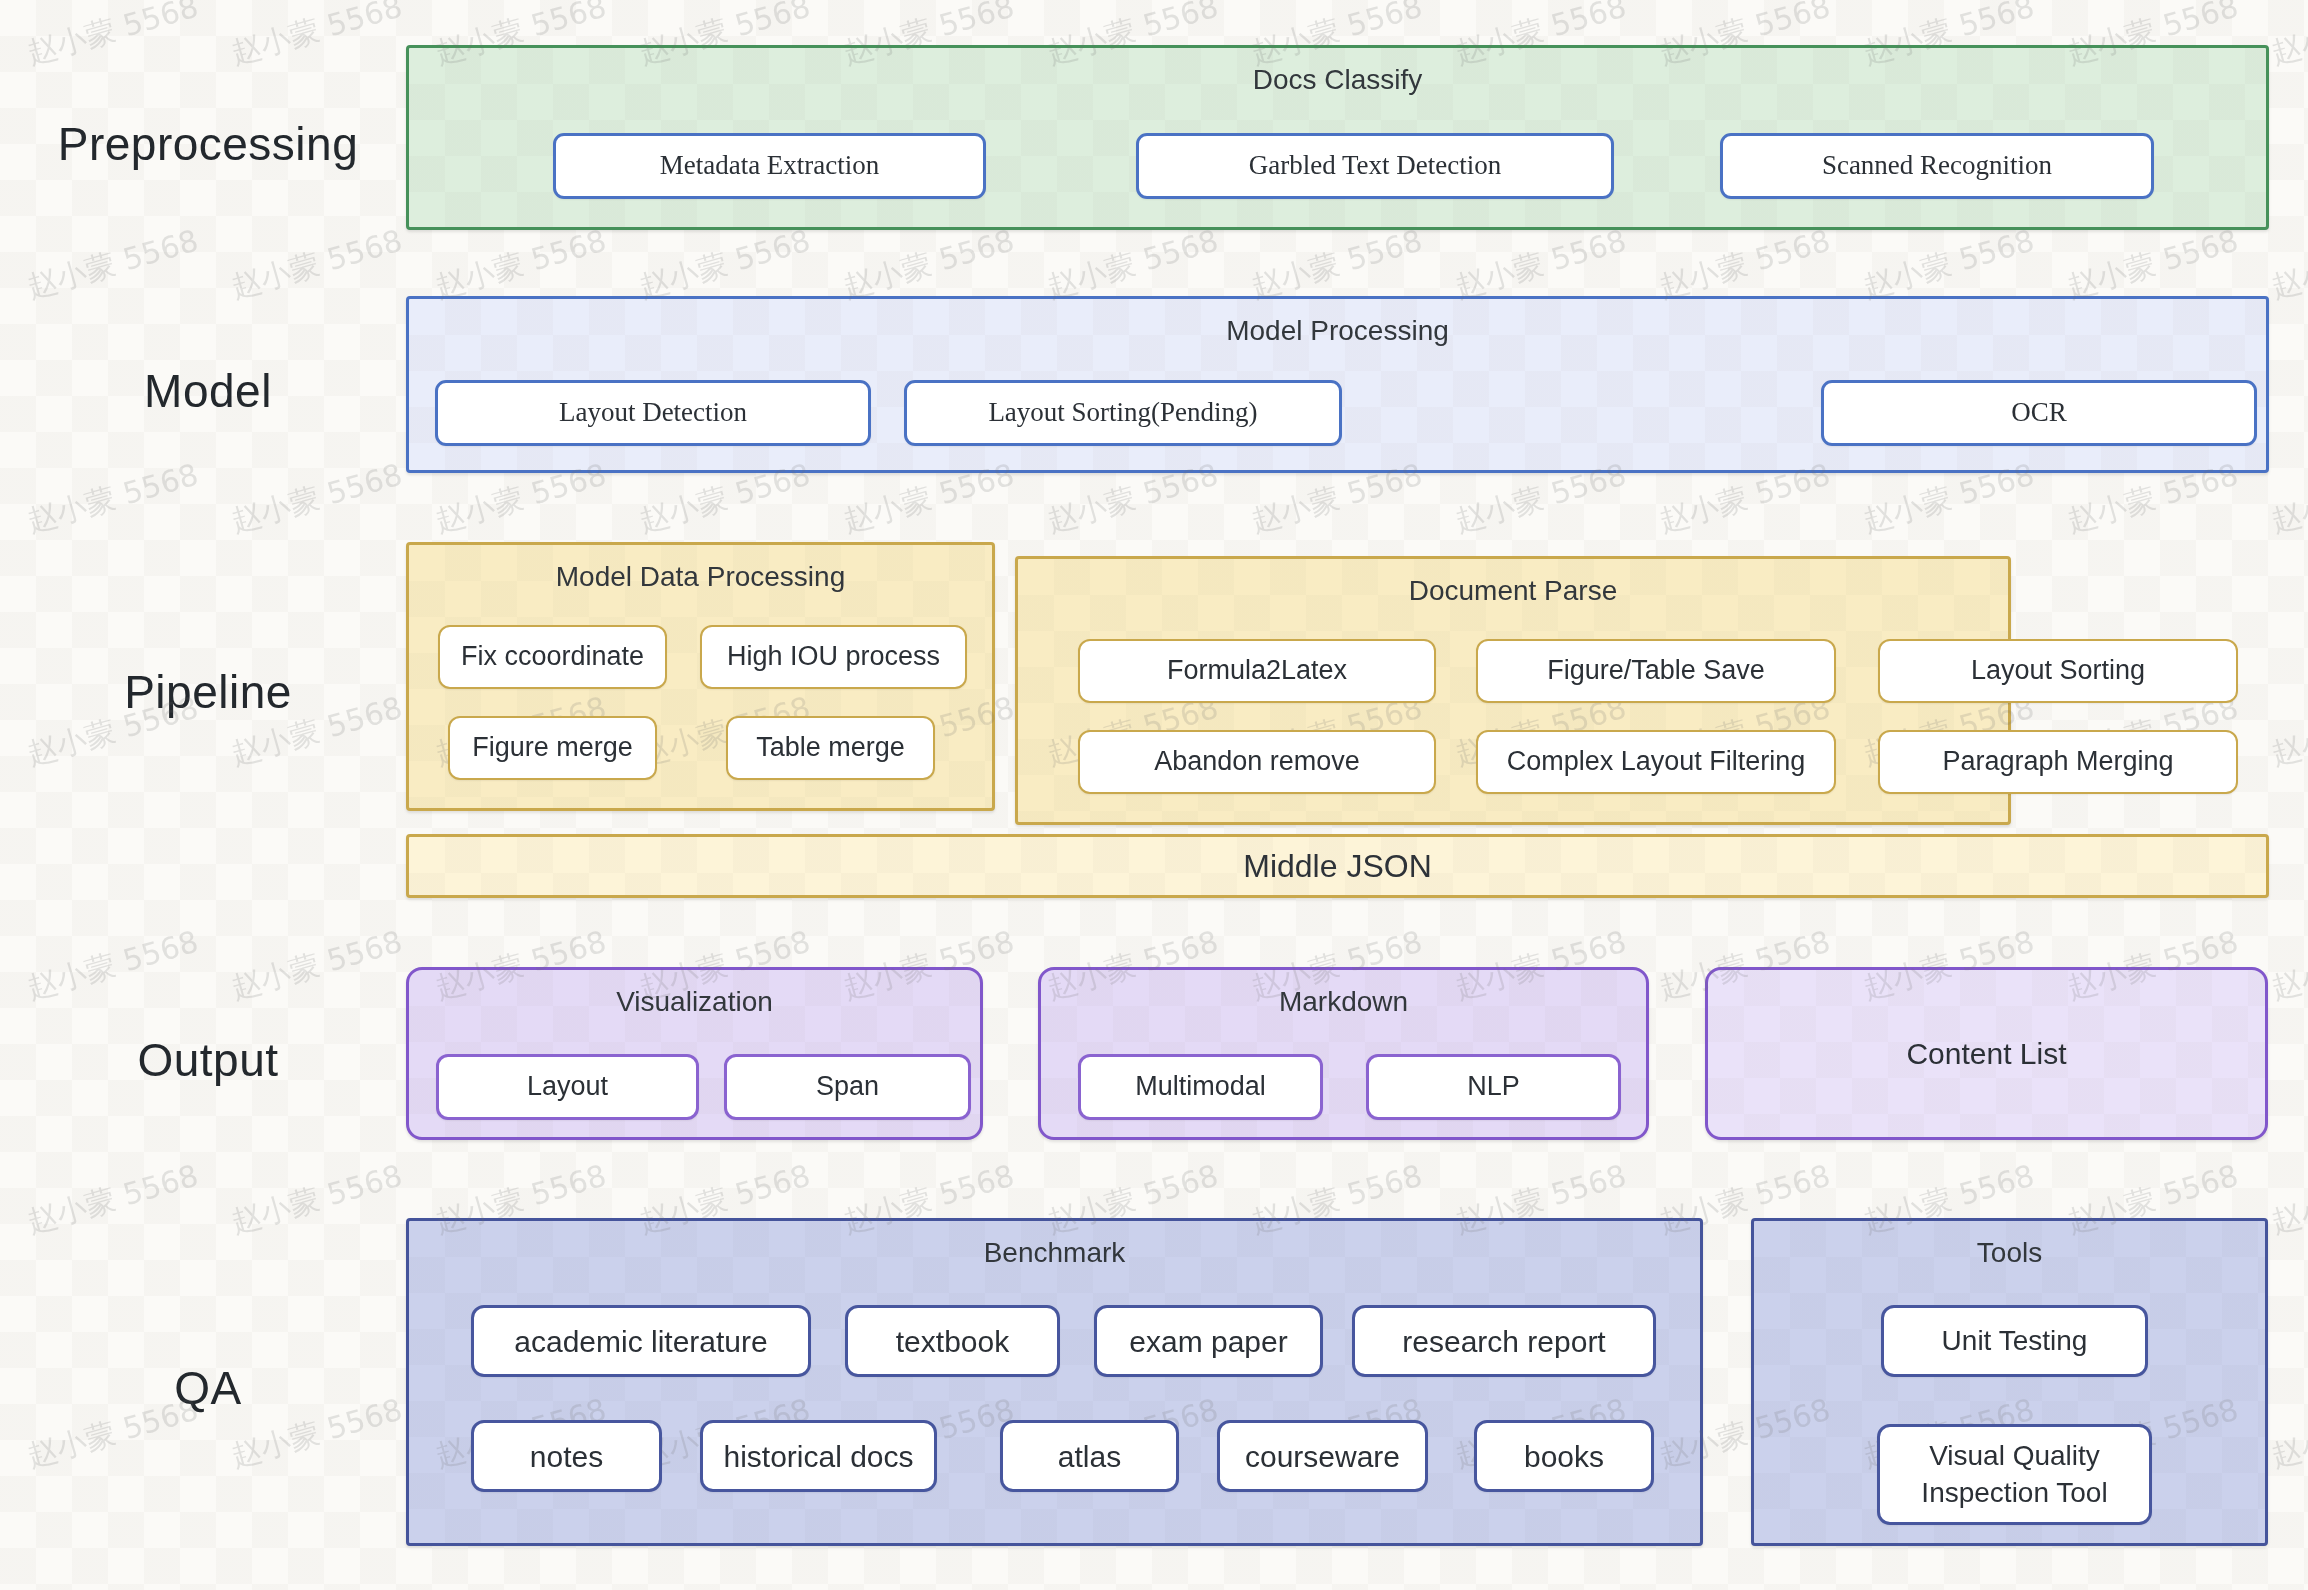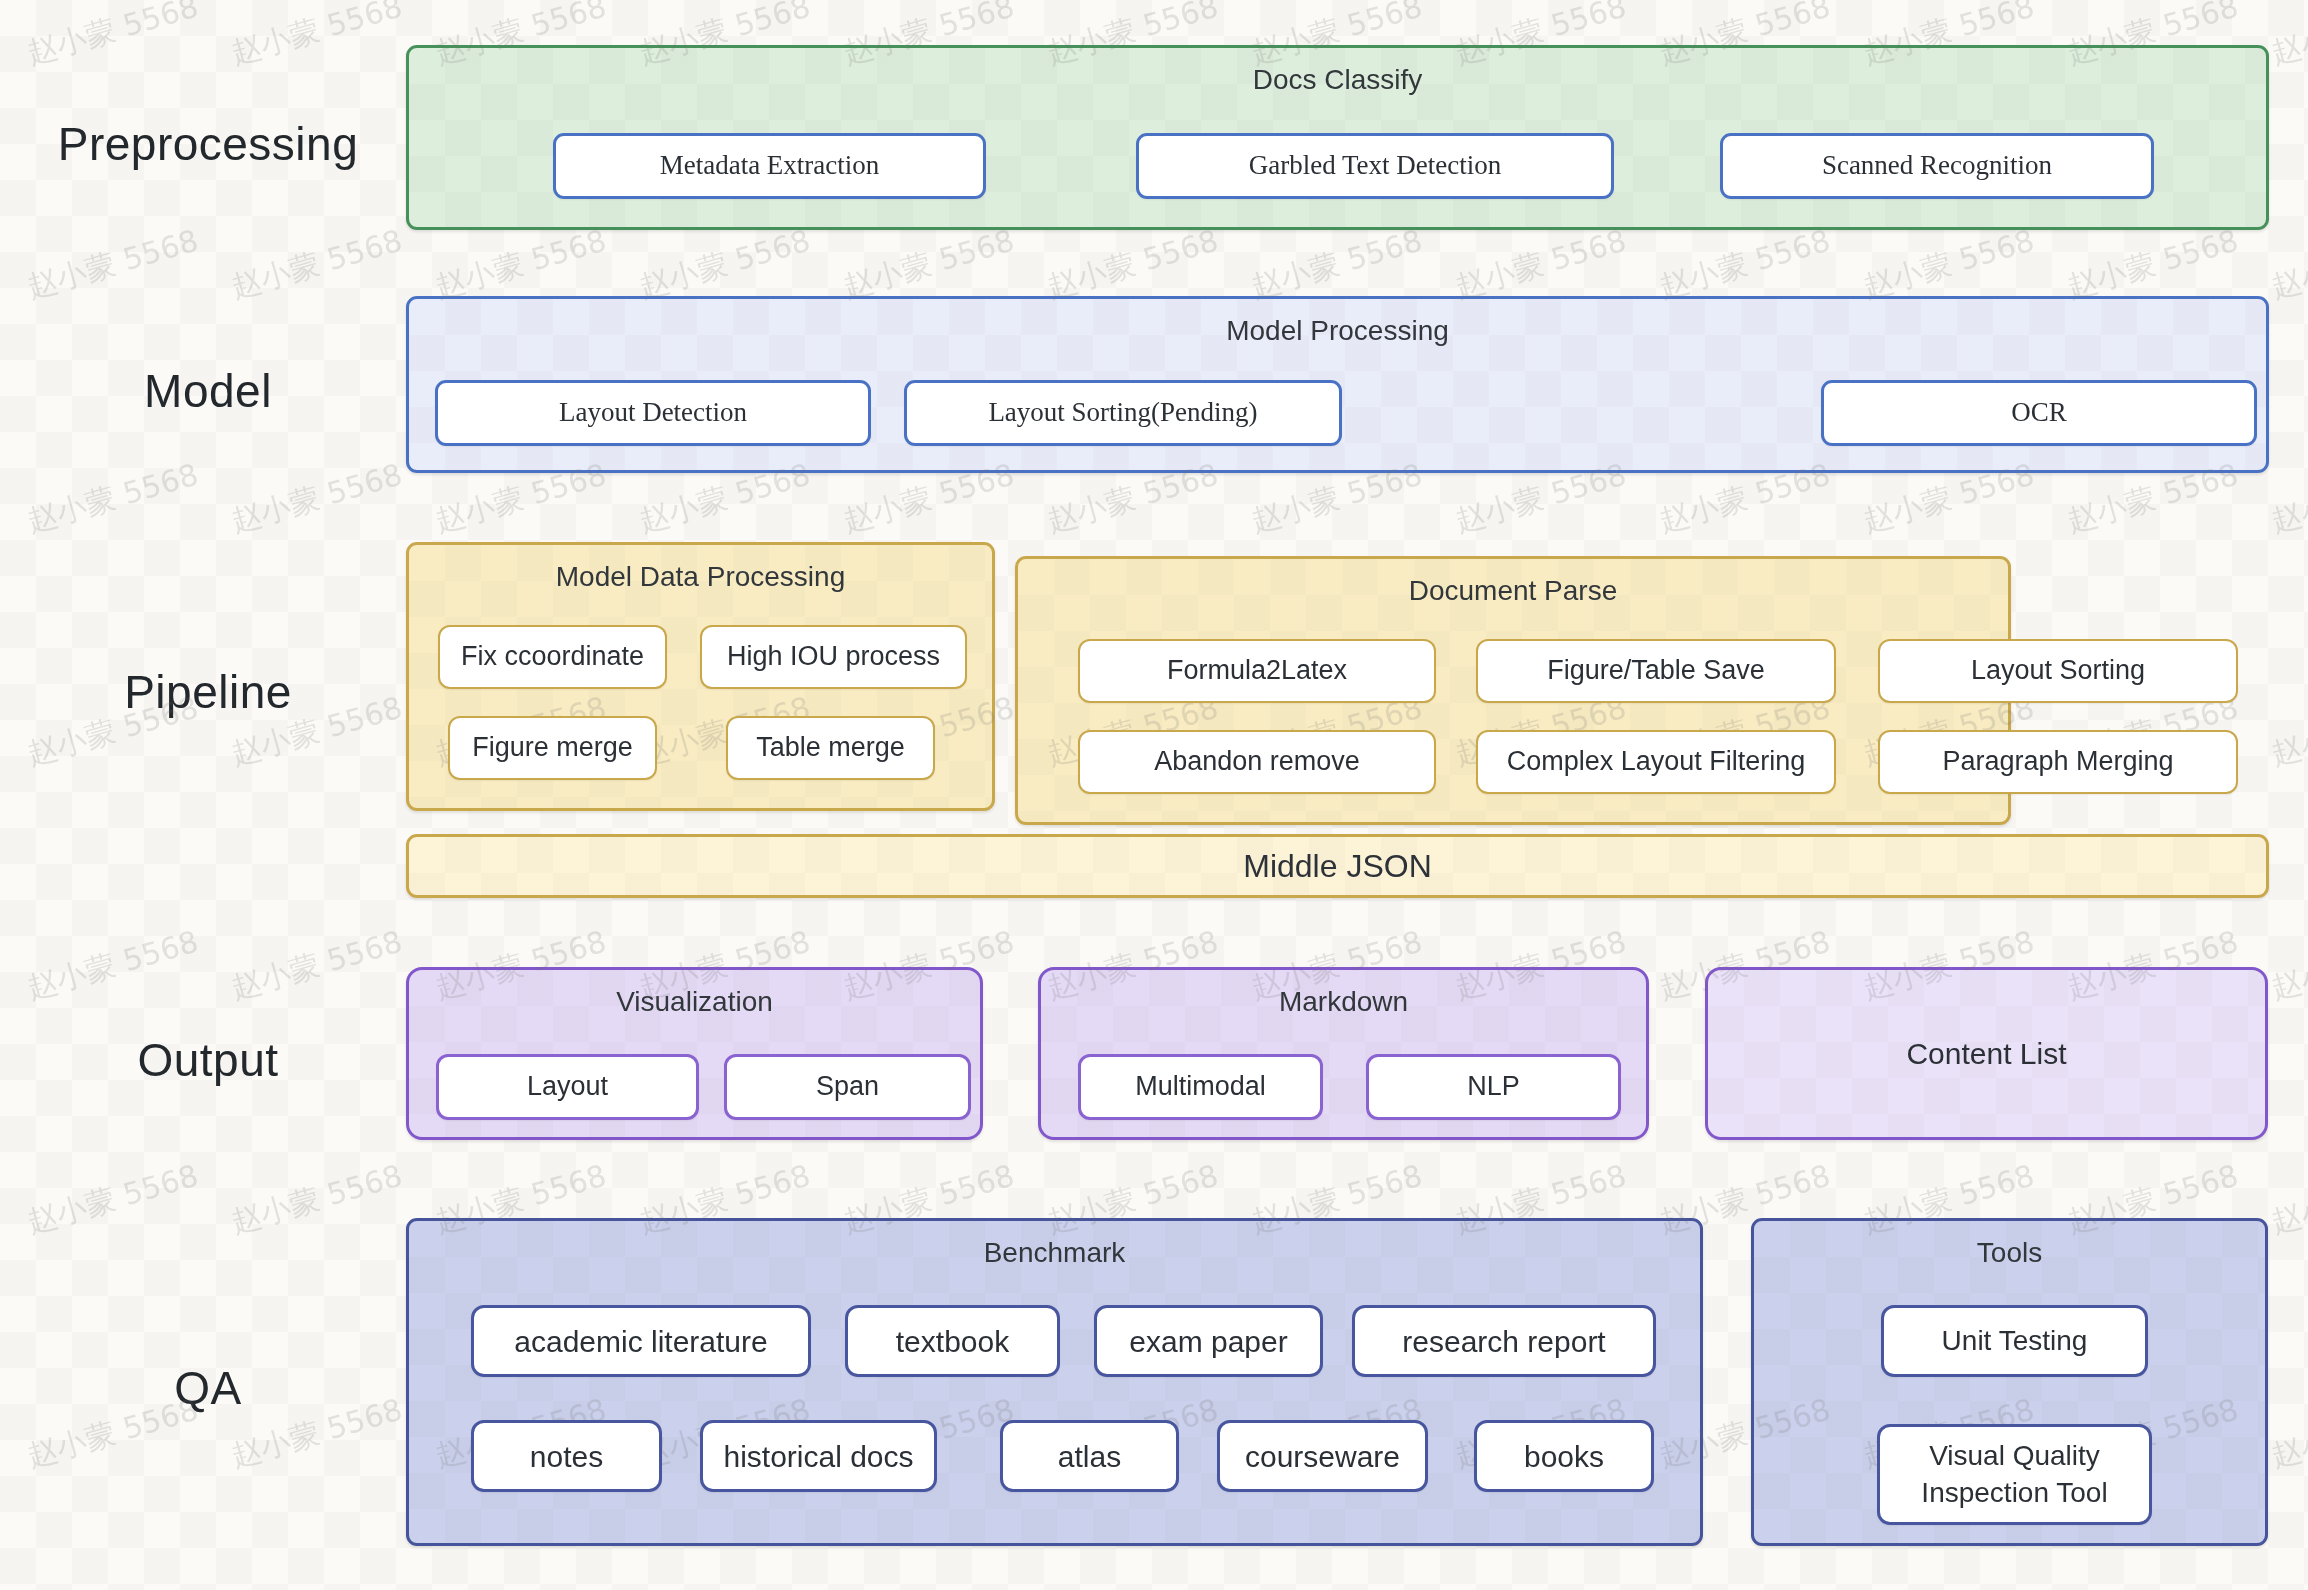--- a/index.html
+++ b/index.html
@@ -9,21 +9,21 @@
     background-image: repeating-conic-gradient(rgba(90,80,60,0.03) 0% 25%, rgba(0,0,0,0) 0% 50%);
     background-size:72px 72px;
     font-family:"Liberation Sans","DejaVu Sans",sans-serif;
     color:#2d3238;
   }
   .rlabel {
     position:absolute; left:20px; width:376px; text-align:center;
     font-size:46px; color:#23282d; letter-spacing:0.5px;
   }
   .obox {
-    position:absolute; box-sizing:border-box; border-radius:11px;
+    position:absolute; box-sizing:border-box; border-radius:4px;
     background-image: repeating-conic-gradient(rgba(90,80,60,0.028) 0% 25%, rgba(0,0,0,0) 0% 50%);
     background-size:72px 72px;
     box-shadow:0 2px 3px rgba(0,0,0,0.10);
   }
   .obox.green  { background-color:#ddeedd; border:3px solid #46915a; }
   .obox.blue   { background-color:#e9edfa; border:3px solid #4a72c4; }
   .obox.yellow { background-color:#f9ecc3; border:3px solid #c9a84c; }
   .obox.ybar   { background-color:#fdf4d8; border:3px solid #c9a84c; display:flex; align-items:center; justify-content:center; }
   .obox.purple { background-color:#e4daf6; border:3px solid #8157cb; border-radius:16px; }
   .obox.purple-light { background-color:#eae2f9; border:3px solid #8157cb; border-radius:16px;

